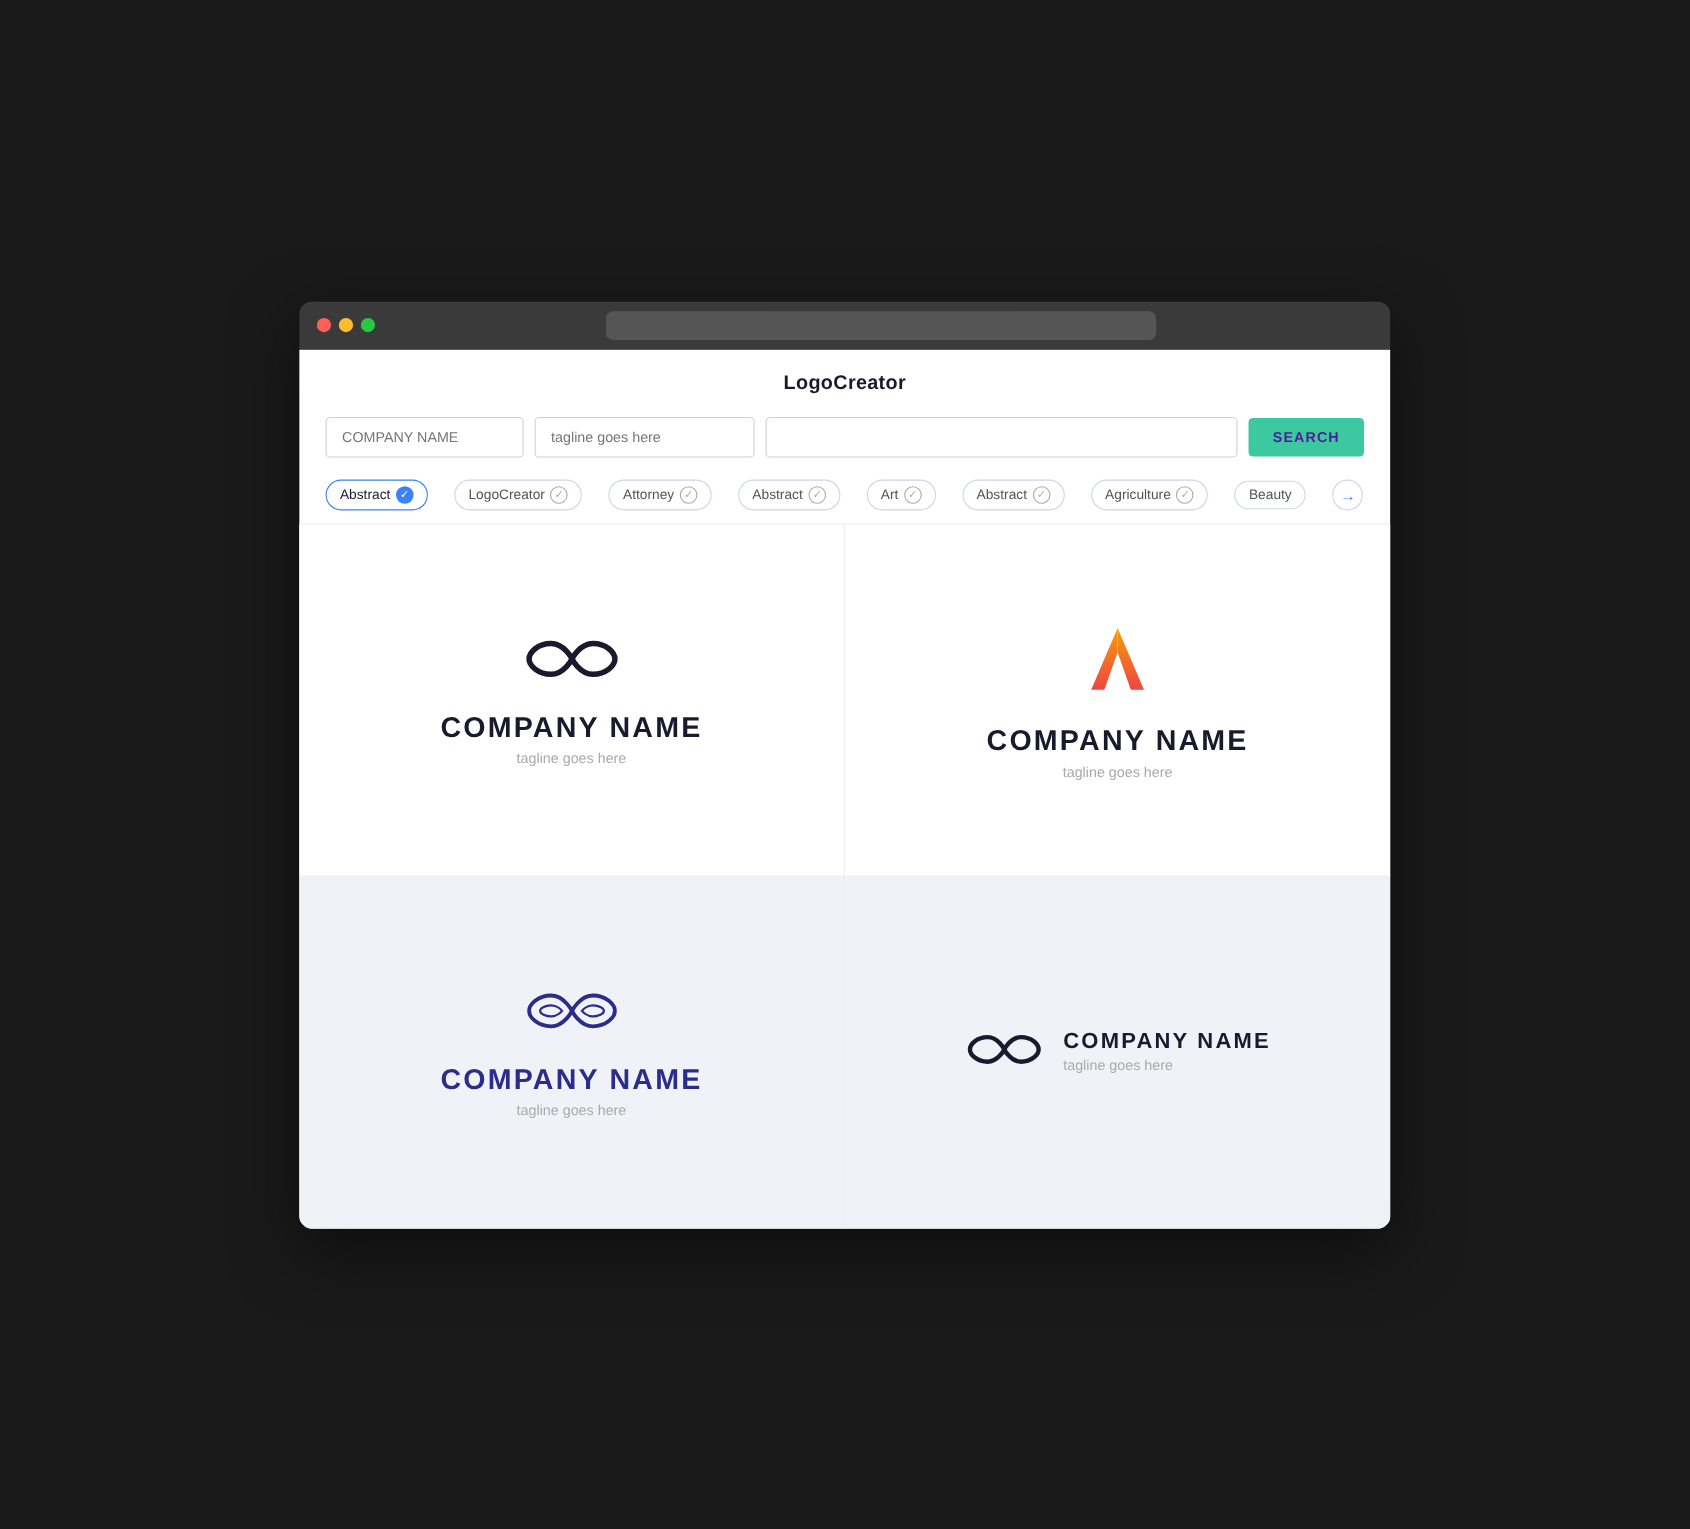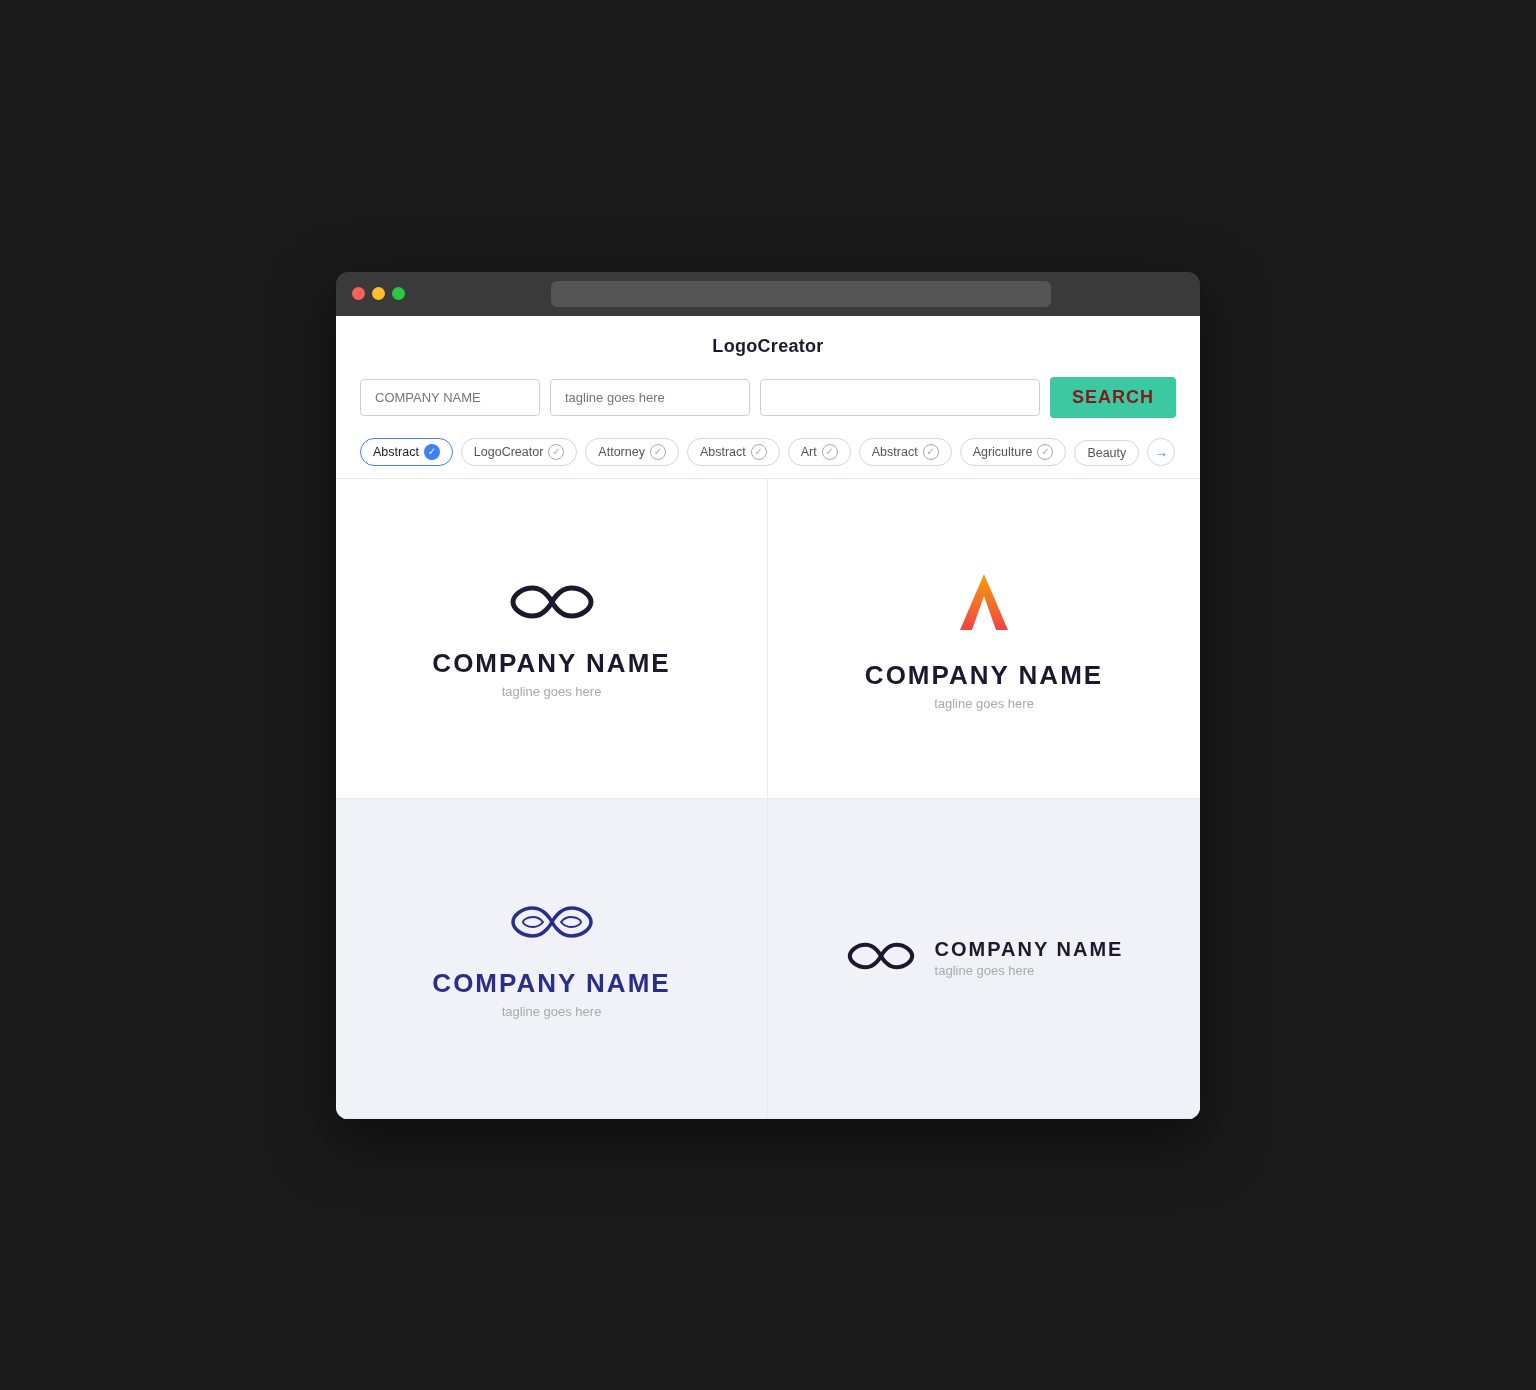--- a/index.html
+++ b/index.html
@@ -7,21 +7,21 @@
     body {
       background: #1a1a1a;
       display: flex;
       justify-content: center;
       align-items: center;
       min-height: 100vh;
       font-family: -apple-system, BlinkMacSystemFont, 'Segoe UI', sans-serif;
     }
 
     .browser-window {
-      width: 864px;
+      width: 992px;
       border-radius: 12px;
       overflow: hidden;
       box-shadow: 0 20px 60px rgba(0,0,0,0.5);
     }
 
     .browser-chrome {
       background: #3a3a3a;
       height: 44px;
       display: flex;
       align-items: center;
@@ -93,36 +93,36 @@
     .search-input-tagline {
       width: 200px;
     }
 
     .search-input-extra {
       flex: 1;
     }
 
     .search-btn {
       background: #3cc8a0;
-      color: #7f1d1d;
+      color: #4c1d95;
       border: none;
       border-radius: 4px;
       padding: 10px 22px;
-      font-size: 18px;
+      font-size: 13px;
       font-weight: 700;
       letter-spacing: 1px;
       cursor: pointer;
       text-transform: uppercase;
     }
 
     .filter-bar {
       display: flex;
-      gap: 8px;
+      gap: 24px;
       padding: 6px 24px 12px;
-      align-items: flex-end;
+      align-items: center;
       flex-wrap: nowrap;
       overflow: hidden;
     }
 
     .filter-chip {
       display: flex;
       align-items: center;
       gap: 5px;
       padding: 5px 12px;
       border-radius: 20px;

